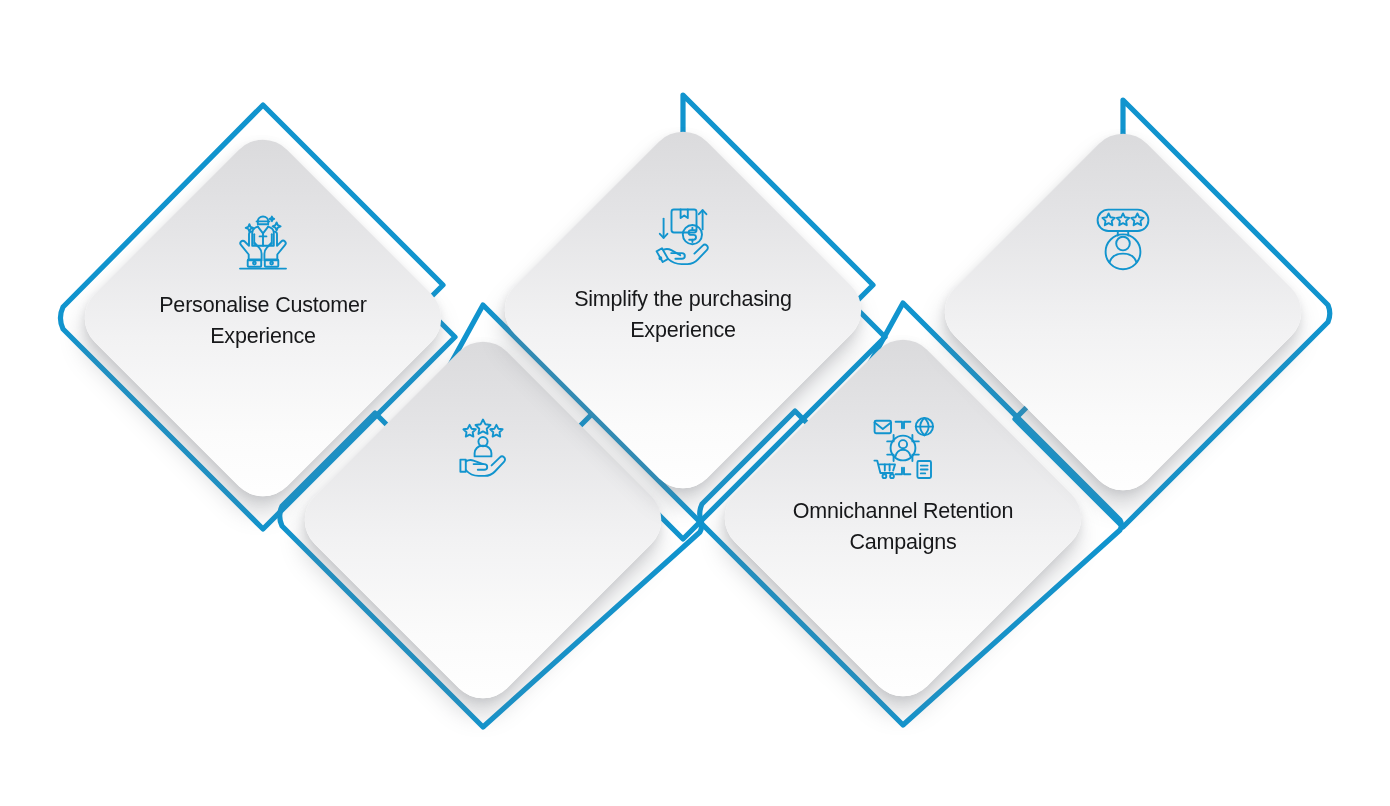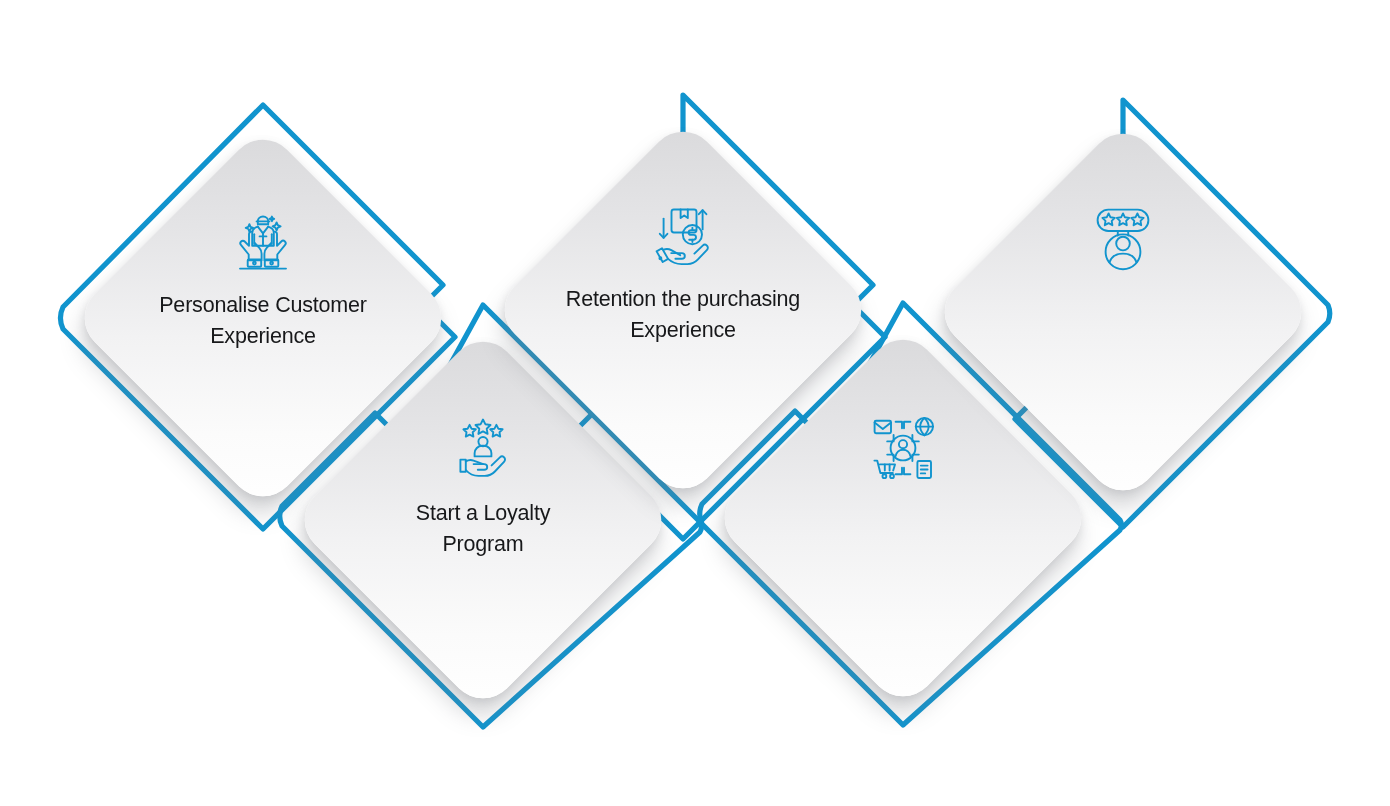--- a/index.html
+++ b/index.html
@@ -149,22 +149,20 @@
 
           <circle cx="40" cy="31.6" r="4.6"></circle>
           <path d="M31.6 46.4v-3.2c0-4.1 3.4-7.4 7.5-7.4h1.8c4.1 0 7.5 3.3 7.5 7.4v3.2z"></path>
 
           <path d="M17.4 49.6h5.4v12.2h-5.4z"></path>
           <path d="M22.8 51.4c2.3-1.4 5.3-1.7 7.8-.8l9.6 3.5"></path>
           <path d="M30.6 54.1h10.6c1.7 0 3 1.2 3 2.8 0 1.6-1.3 2.8-3 2.8h-6.4"></path>
           <path d="M22.8 60c3.2 3.7 7.8 5.9 12.8 5.9h6.1c3.9 0 7.6-1.6 10.2-4.4l9.3-9.9c1.2-1.3 1.1-3.3-.2-4.4-1.2-1-3-.9-4.1.2l-8.3 8"></path>
         </svg>
       </div>
-      <div class="label">Start a Loyalty
-Program</div>
     </div>
   </div>
 
   <div class="node n3" style="left:683px;top:310px;">
     <div class="card"></div>
     <div class="card-inner">
       <div class="icon-wrap">
         <svg width="80" height="80" viewBox="0 0 80 80" fill="none" stroke="#1194CE" stroke-width="1.9" stroke-linecap="round" stroke-linejoin="round">
 
           <rect x="28.5" y="13.5" width="25" height="23" rx="2.4"></rect>
@@ -180,21 +178,21 @@
           <path d="M52.4 34.1h-4.3c-1.4 0-2.5 1.1-2.5 2.4s1.1 2.4 2.5 2.4h2.4c1.4 0 2.5 1.1 2.5 2.4s-1.1 2.4-2.5 2.4h-4.3"></path>
           <path d="M49.4 31.8v2.3M49.4 43.7v2.3"></path>
 
           <path d="M13.6 55.4l5.4-3.1 6.1 10.6-5.4 3.1z"></path>
           <circle cx="17.4" cy="62.2" r="1"></circle>
           <path d="M20.6 53.6c2.5-.9 5.4-.7 7.7.6l8.9 5"></path>
           <path d="M28.2 57.1h10.6c1.7 0 3 1.2 3 2.8s-1.3 2.8-3 2.8h-6.4"></path>
           <path d="M25.1 62.9c3.6 3.3 8.4 5.2 13.4 5.2h6c3.9 0 7.6-1.6 10.2-4.4l9.3-9.9c1.2-1.3 1.1-3.3-.2-4.4-1.2-1-3-.9-4.1.2l-8.3 8"></path>
         </svg>
       </div>
-      <div class="label">Retention the purchasing
+      <div class="label">Simplify the purchasing
 Experience</div>
     </div>
   </div>
 
   <div class="node n4" style="left:903px;top:518px;">
     <div class="card"></div>
     <div class="card-inner">
       <div class="icon-wrap">
         <svg width="80" height="80" viewBox="0 0 80 80" fill="none" stroke="#1194CE" stroke-width="1.9" stroke-linecap="round" stroke-linejoin="round">
 
@@ -221,20 +219,22 @@
           <path d="M32.6 13.8h6.4v6.4"></path>
           <path d="M47.4 13.8h-6.4v6.4" transform="translate(0,0)"></path>
           <path d="M24.2 33.4h6.4v-6.4"></path>
           <path d="M55.8 33.4h-6.4v-6.4"></path>
           <path d="M24.2 46.6h6.4v6.4"></path>
           <path d="M55.8 46.6h-6.4v6.4"></path>
           <path d="M32.6 66.2h6.4v-6.4"></path>
           <path d="M47.4 66.2h-6.4v-6.4"></path>
         </svg>
       </div>
+      <div class="label">Omnichannel Retention
+Campaigns</div>
     </div>
   </div>
 
   <div class="node n5" style="left:1123px;top:312px;">
     <div class="card"></div>
     <div class="card-inner">
       <div class="icon-wrap">
         <svg width="80" height="80" viewBox="0 0 80 80" fill="none" stroke="#1194CE" stroke-width="1.9" stroke-linecap="round" stroke-linejoin="round">
 
           <rect x="14.6" y="11.6" width="50.8" height="21.4" rx="10.7"></rect>

